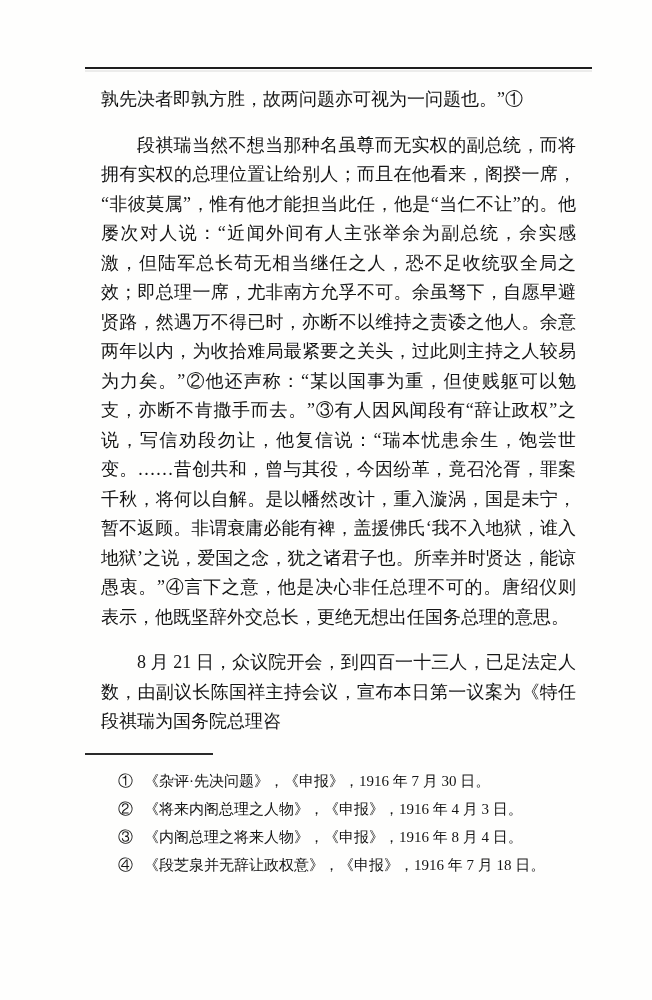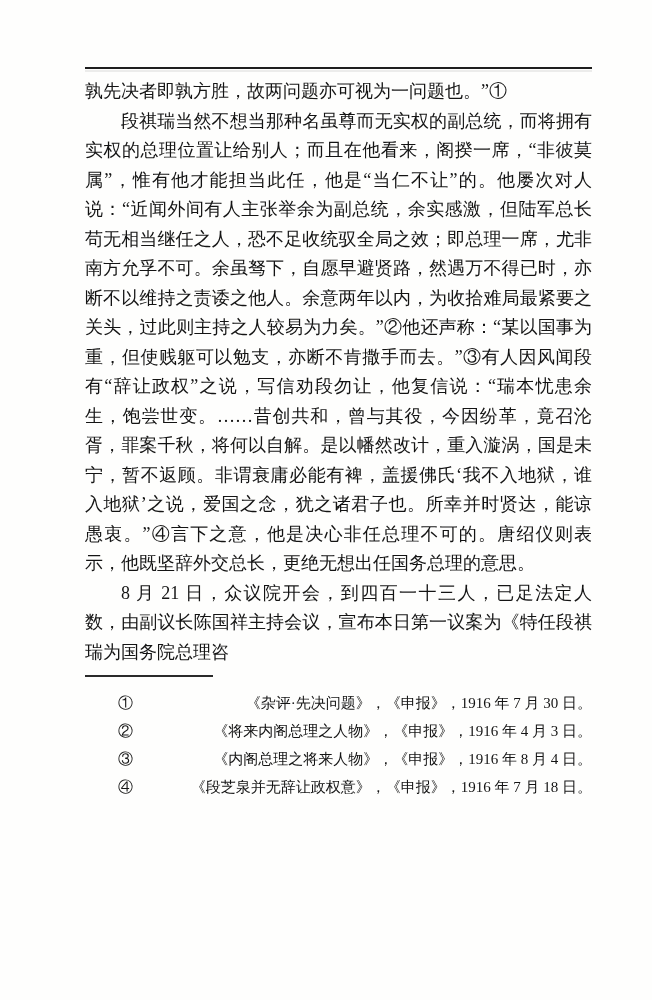--- a/index.html
+++ b/index.html
@@ -47,21 +47,21 @@
   }
   
   .body-text {
     margin-top: 5px;
     font-size: 18px;
     line-height: 29.5px;
     text-align: justify;
     text-justify: inter-character;
   }
   .body-text p {
-    margin: 0;
+    margin: 16px;
   }
   .body-text p.indent {
     text-indent: 2em;
   }
   
   .footnote-separator {
     width: 128px;
     border: 0;
     border-top: 2px solid #2a2a2a;
     margin: 8px 0 12px 0;
@@ -75,22 +75,21 @@
     font-size: 15px;
     line-height: 28px;
   }
   .footnote-marker {
     flex: 0 0 auto;
     margin-right: 11px;
     font-size: 15px;
   }
   .footnote-text {
     flex: 1 1 auto;
-    text-align: right;
-    margin-left: 37px;
+    text-align: left;
   }
 </style>
 </head>
 <body>
 
 <div class="page">
 
 
   <hr class="header-rule">
 

